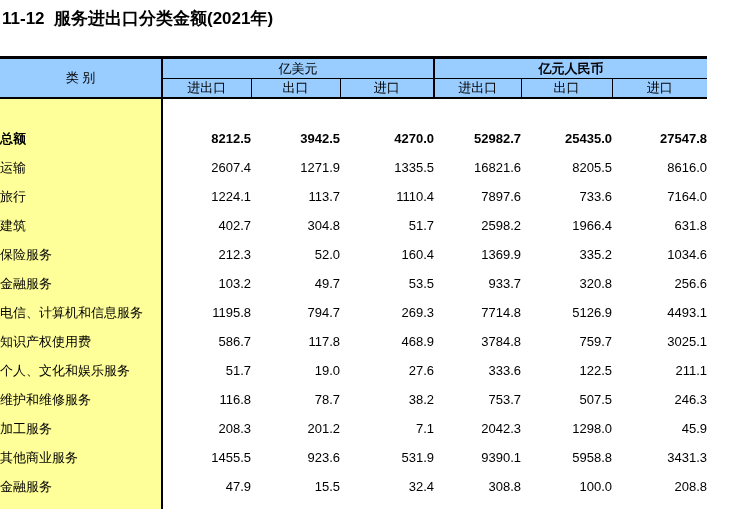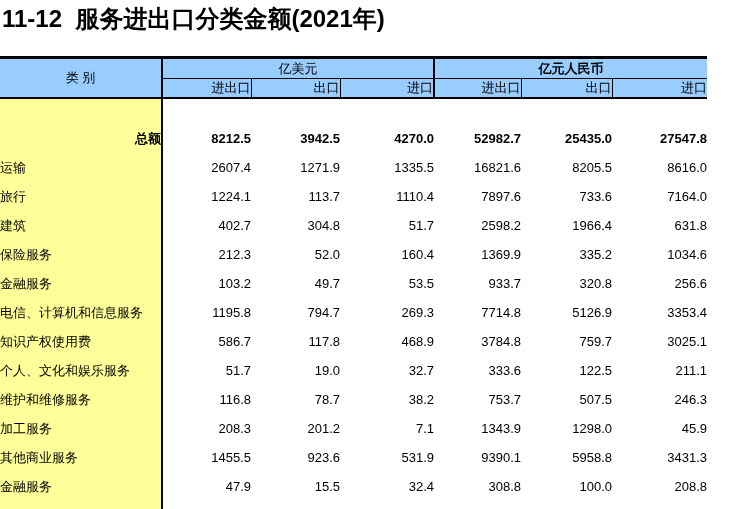--- a/index.html
+++ b/index.html
@@ -9,21 +9,21 @@
   }
   * { box-sizing: border-box; }
   html, body { margin: 0; padding: 0; }
   body {
     width: 755px; height: 509px; overflow: hidden;
     background: #ffffff;
     font-family: "Liberation Sans", "DejaVu Sans", sans-serif;
     color: #000;
   }
   .title {
-    font-size: 24px;
+    font-size: 17px;
     font-weight: bold;
     margin: 7px 0 0 2px;
     line-height: 24px;
     white-space: pre;
   }
   table.stat {
     border-collapse: collapse;
     table-layout: fixed;
     width: 707px;
     margin-top: 25px;
@@ -35,21 +35,21 @@
     white-space: nowrap;
   }
   
   thead th {
     background: var(--header-bg);
     font-weight: normal;
     text-align: center;
     border: 1px solid var(--border);
   }
   thead tr.group-row th { border-top: 3px solid var(--border); height: 21px; }
-  thead tr.sub-row th  { height: 18px; border-bottom: 2px solid var(--border); text-align: right; }
+  thead tr.sub-row th  { height: 18px; border-bottom: 2px solid var(--border); }
   th.stub {
     border-left: none;
     border-right: 2px solid var(--border);
     border-bottom: 2px solid var(--border);
     white-space: pre;
   }
   th.group-rmb { border-left: 2px solid var(--border); font-weight: bold; }
   th.no-right { border-right: none; }
   th.c4 { border-left: 2px solid var(--border); }
   
@@ -58,21 +58,21 @@
     background: var(--stub-bg);
     border-right: 2px solid var(--border);
     font-weight: normal;
     padding-left: 3px;
     text-align: left;
   }
   td.val { text-align: right; padding-right: 8px; }
   tbody.data-rows tr { height: 29px; }
   tbody.spacer tr { height: 26px; }
   tbody.filler tr { height: 60px; }
-  tr.em td { font-weight: bold; text-align: right; }
+  tr.em td { font-weight: bold; }
 </style>
 </head>
 <body>
 
 <h1 class="title">11-12  服务进出口分类金额(2021年)</h1>
 
 <table class="stat">
   <colgroup>
     <col style="width:162px">
     <col style="width:89px">
@@ -158,55 +158,55 @@
         <td class="val">320.8</td>
         <td class="val">256.6</td>
       </tr>
       <tr>
         <td class="cat">电信、计算机和信息服务</td>
         <td class="val">1195.8</td>
         <td class="val">794.7</td>
         <td class="val">269.3</td>
         <td class="val">7714.8</td>
         <td class="val">5126.9</td>
-        <td class="val">3353.4</td>
+        <td class="val">4493.1</td>
       </tr>
       <tr>
         <td class="cat">知识产权使用费</td>
         <td class="val">586.7</td>
         <td class="val">117.8</td>
         <td class="val">468.9</td>
         <td class="val">3784.8</td>
         <td class="val">759.7</td>
         <td class="val">3025.1</td>
       </tr>
       <tr>
         <td class="cat">个人、文化和娱乐服务</td>
         <td class="val">51.7</td>
         <td class="val">19.0</td>
-        <td class="val">32.7</td>
+        <td class="val">27.6</td>
         <td class="val">333.6</td>
         <td class="val">122.5</td>
         <td class="val">211.1</td>
       </tr>
       <tr>
         <td class="cat">维护和维修服务</td>
         <td class="val">116.8</td>
         <td class="val">78.7</td>
         <td class="val">38.2</td>
         <td class="val">753.7</td>
         <td class="val">507.5</td>
         <td class="val">246.3</td>
       </tr>
       <tr>
         <td class="cat">加工服务</td>
         <td class="val">208.3</td>
         <td class="val">201.2</td>
         <td class="val">7.1</td>
-        <td class="val">1343.9</td>
+        <td class="val">2042.3</td>
         <td class="val">1298.0</td>
         <td class="val">45.9</td>
       </tr>
       <tr>
         <td class="cat">其他商业服务</td>
         <td class="val">1455.5</td>
         <td class="val">923.6</td>
         <td class="val">531.9</td>
         <td class="val">9390.1</td>
         <td class="val">5958.8</td>

